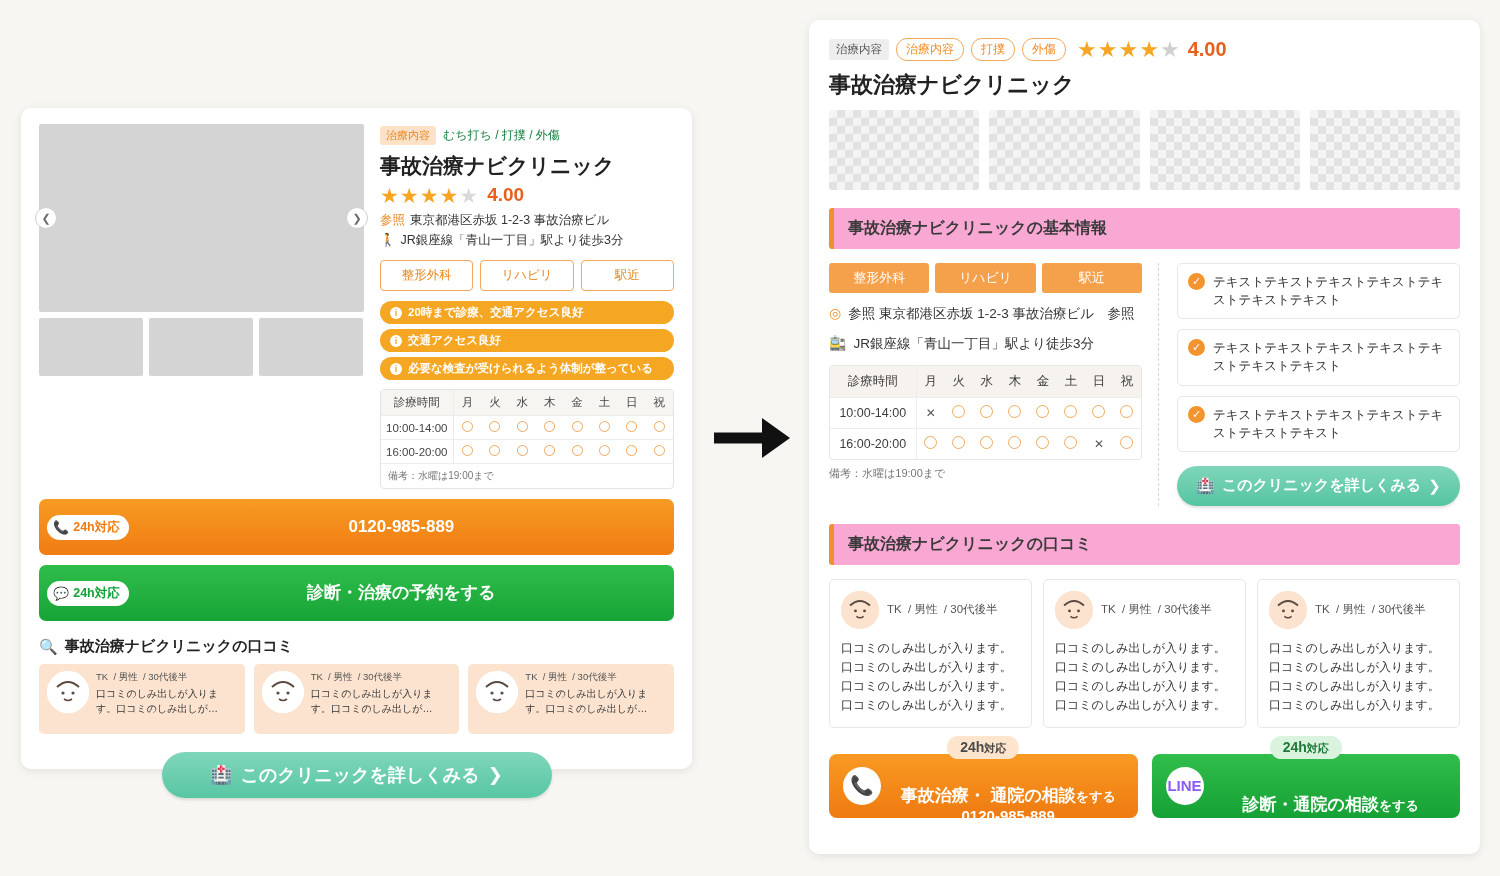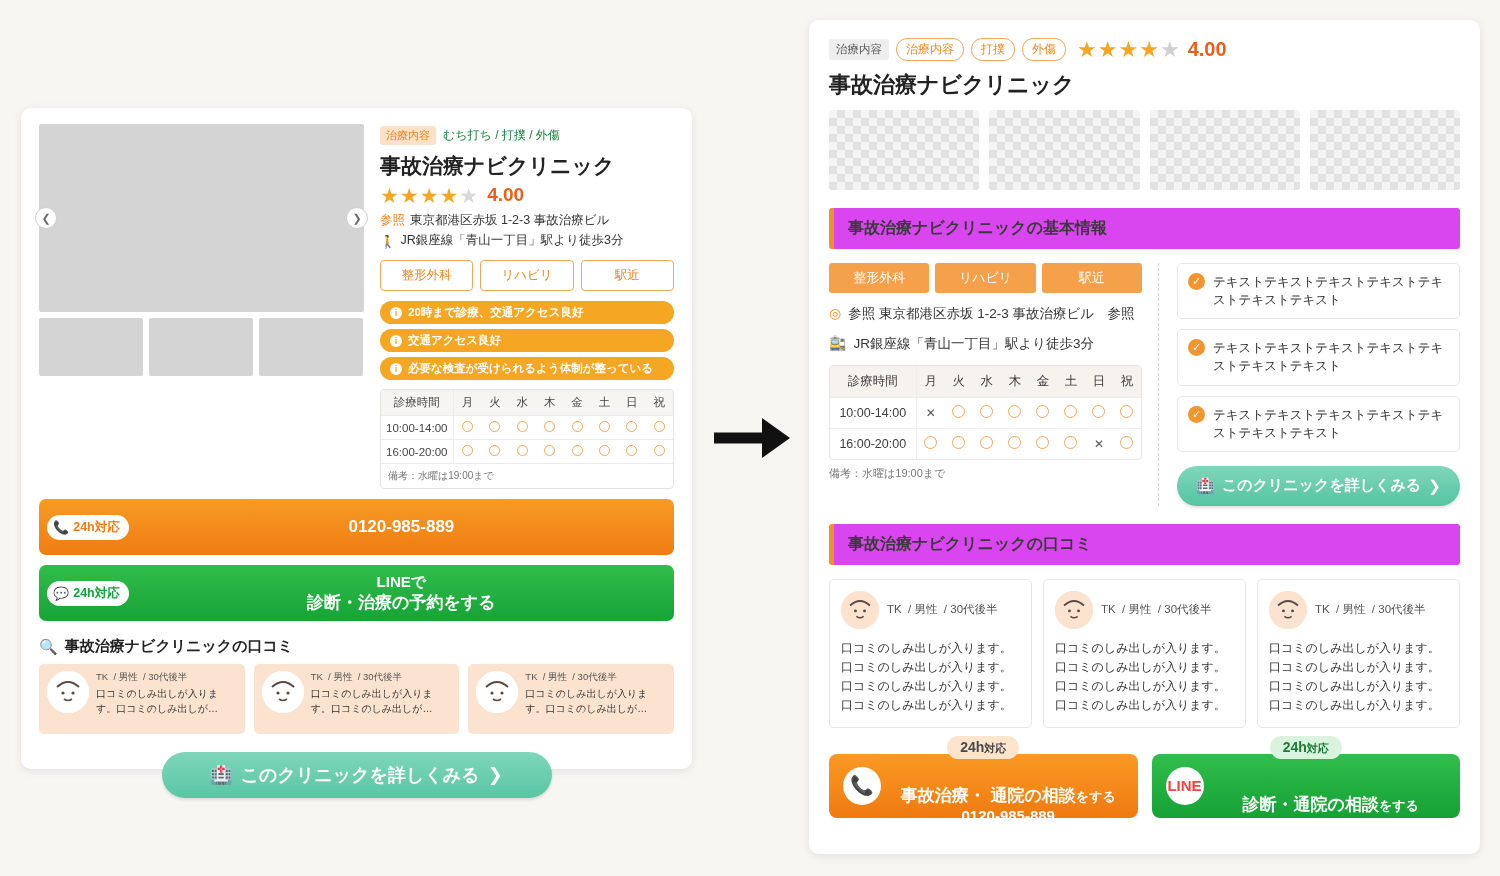--- a/index.html
+++ b/index.html
@@ -46,21 +46,21 @@
   .tag-label {
     background: #fde2c8; color: #e8861f;
     font-size: 11px; padding: 2px 6px; border-radius: 3px; white-space: nowrap;
   }
   .tag-text { font-size: 12px; color: #15803d; }
   .clinic-name-sm { font-size: 21px; font-weight: bold; color: #222; margin: 7px 0 4px; }
   .rating-row { display: flex; align-items: center; gap: 8px; margin-bottom: 6px; }
   .stars { font-size: 21px; letter-spacing: 1px; color: #f6a623; line-height: 1; }
   .stars .off { color: #d9d9d9; }
   .rating-val { color: #e8601c; font-weight: bold; font-size: 19px; }
-  .addr-line { font-size: 12.5px; color: #333; margin: 3px 0; display: flex; gap: 5px; align-items: flex-end; }
+  .addr-line { font-size: 12.5px; color: #333; margin: 3px 0; display: flex; gap: 5px; align-items: flex-start; }
   .addr-ref { color: #e8861f; }
   .ico-walk { color: #e8861f; }
   .chip-row { display: flex; gap: 7px; margin: 11px 0 10px; }
   .chip {
     flex: 1; text-align: center; font-size: 12.5px; color: #e8861f;
     border: 1px solid #f0a85c; border-radius: 4px; padding: 6px 0; background: #fff;
   }
   .feat-list { display: flex; flex-direction: column; gap: 5px; }
   .feat {
     background: #f5a623; color: #fff; font-size: 11.5px; font-weight: bold;
@@ -147,21 +147,21 @@
   .rc-img {
     flex: 1; height: 80px; border-radius: 3px;
     background-image:
       linear-gradient(45deg, #e2e2e2 25%, transparent 25%, transparent 75%, #e2e2e2 75%),
       linear-gradient(45deg, #e2e2e2 25%, transparent 25%, transparent 75%, #e2e2e2 75%);
     background-size: 16px 16px;
     background-position: 0 0, 8px 8px;
     background-color: #f4f4f4;
   }
   .section-bar {
-    margin-top: 18px; background: #d946ef; border-left: 5px solid #f0912c;
+    margin-top: 18px; background: #f9a8d4; border-left: 5px solid #f0912c;
     border-radius: 3px; padding: 10px 14px; font-weight: bold; font-size: 16px; color: #3a3a3a;
   }
   .rc-body { display: flex; margin-top: 14px; }
   .rc-left { width: 330px; padding-right: 16px; border-right: 1px dashed #d5d5d5; }
   .rc-right { flex: 1; padding-left: 18px; }
   .rc-chiprow { display: flex; gap: 6px; }
   .rc-chip {
     flex: 1; text-align: center; background: #f5a14b; color: #fff;
     font-size: 13px; padding: 6px 0; border-radius: 3px;
   }
@@ -204,21 +204,21 @@
     flex: 1; height: 64px; border-radius: 8px; display: flex; align-items: center;
     gap: 12px; padding: 0 14px; color: #fff; position: relative;
   }
   .rc-cta.tel { background: linear-gradient(#f99a23, #ef7a10); }
   .rc-cta.line { background: linear-gradient(#31be4c, #15a134); }
   .cta-circle {
     width: 38px; height: 38px; border-radius: 50%; background: #fff; flex: none;
     display: flex; align-items: center; justify-content: center; font-size: 19px;
   }
   .rc-cta.tel .cta-circle { color: #ef7a10; }
-  .rc-cta.line .cta-circle { color: #ef4444; font-size: 15px; font-weight: bold; }
+  .rc-cta.line .cta-circle { color: #8b5cf6; font-size: 15px; font-weight: bold; }
   .cta-lines { flex: 1; text-align: center; line-height: 1.2; }
   .cta-lines .big { font-size: 17px; font-weight: bold; margin-top: 40px; }
   .cta-lines .big .sm { font-size: 13px; }
   .cta-lines .num { font-size: 15px; font-weight: bold; }
   .badge-top {
     position: absolute; top: -18px; left: 50%; transform: translateX(-50%);
     border-radius: 13px; padding: 3px 13px; font-size: 14px; font-weight: bold; white-space: nowrap;
   }
   .badge-top .sm { font-size: 11px; }
   .badge-top.tel { background: #fde4cc; color: #4a4a4a; }
@@ -338,21 +338,20 @@
         <div class="l2">0120-985-889</div>
       </span>
     </div>
 
     <div class="cta-line">
       <span class="badge24">
         <span class="bicon">💬</span>
         <span>24h対応</span>
       </span>
       <span class="cta-txt">
-        <div class="l1">LINEで</div>
         <div class="l2">診断・治療の予約をする</div>
       </span>
     </div>
 
     <div class="reviews-head">
       <span class="rh-ico">🔍</span>
       <span class="rh-txt">事故治療ナビクリニックの口コミ</span>
     </div>
 
     <div class="review-row">

